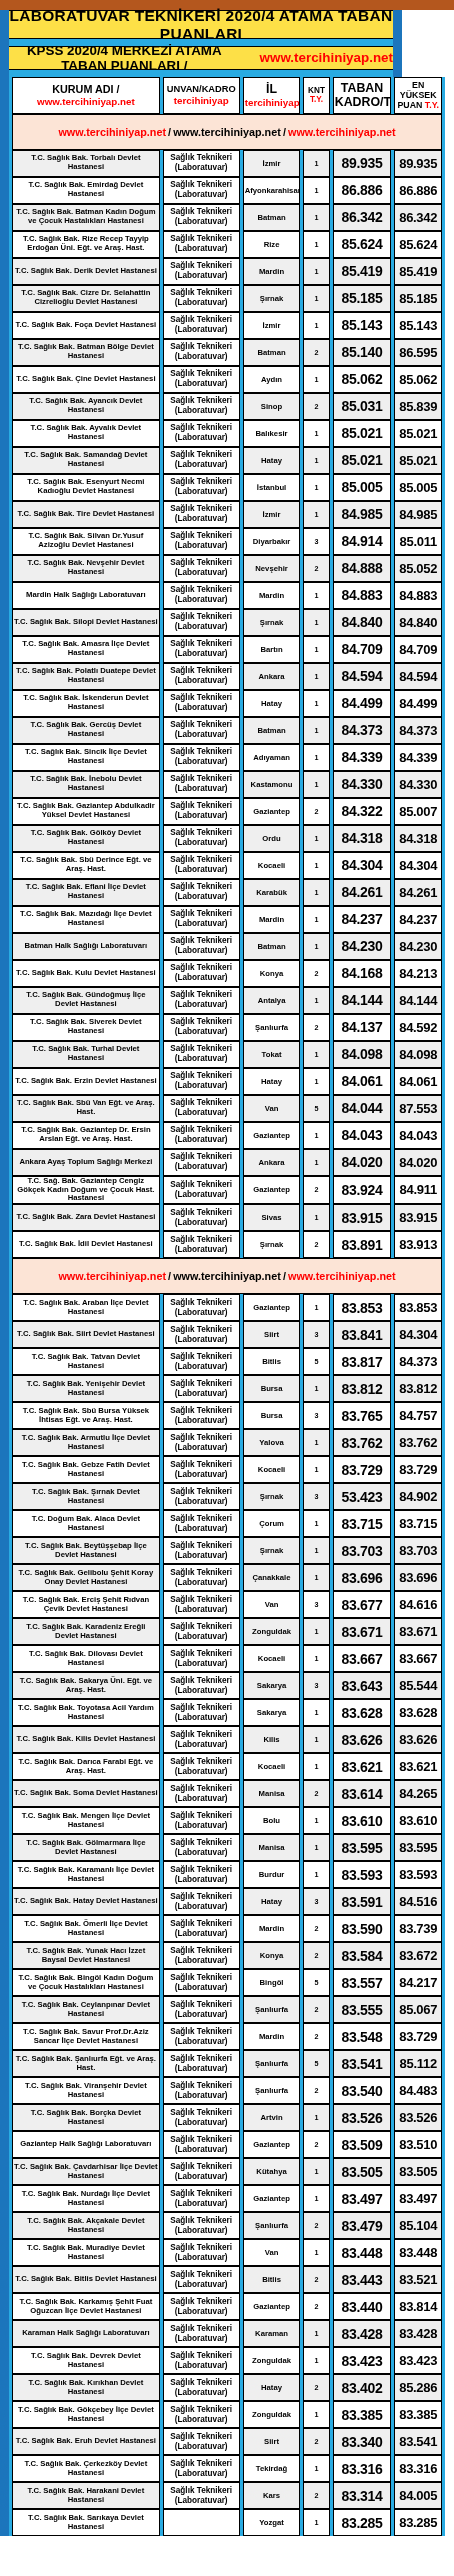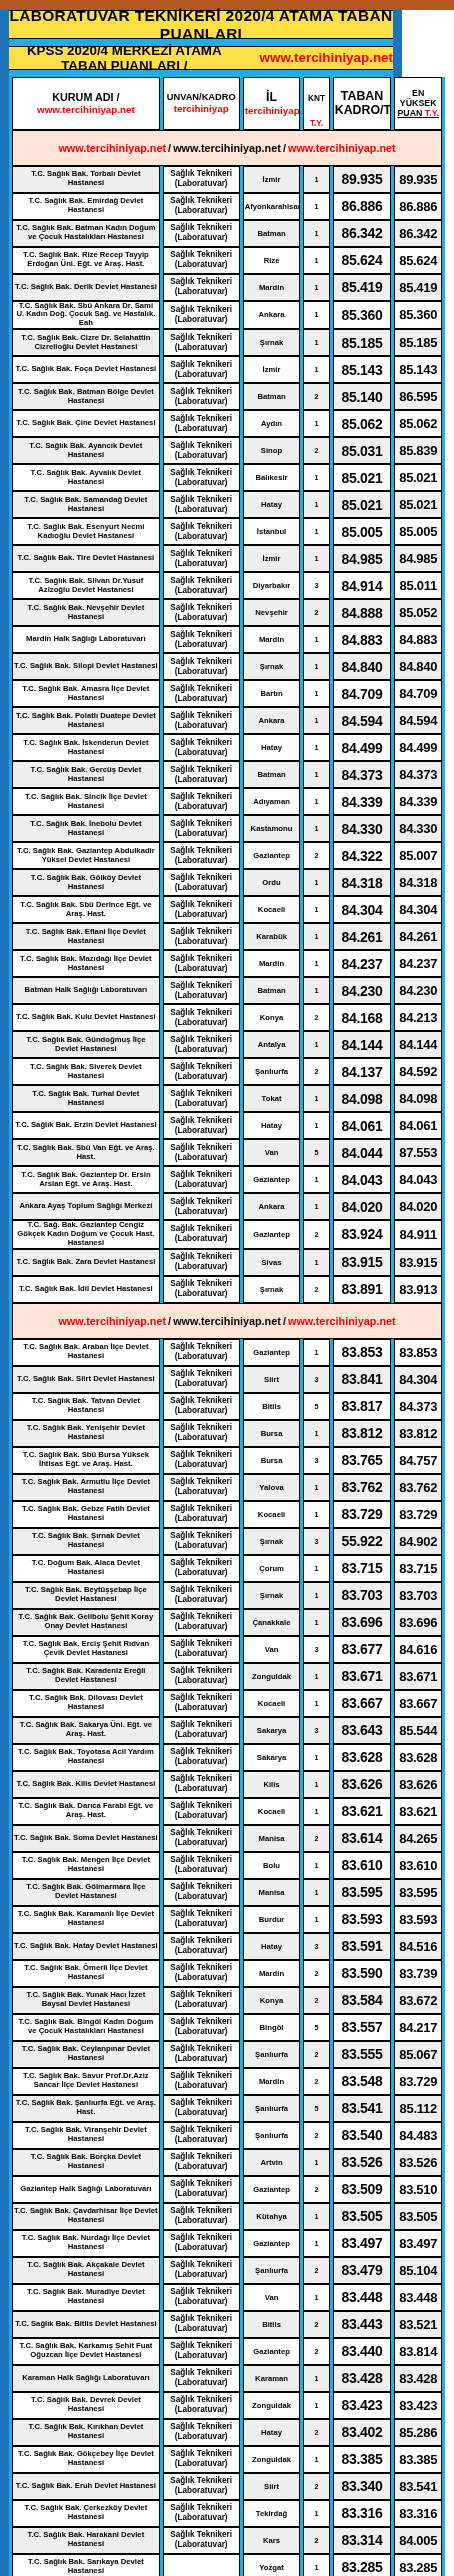--- a/index.html
+++ b/index.html
@@ -19,25 +19,25 @@
   table.score{border-collapse:separate;border-spacing:3.6px 0;background:#29ABE2;width:436px;table-layout:fixed;}
   col.w-kurum{width:146px;} col.w-unvan{width:76px;} col.w-il{width:57px;}
   col.w-knt{width:26px;} col.w-taban{width:58px;} col.w-max{width:47px;}
 
   th,td{border:1px solid #000;border-top-width:0.5px;border-bottom-width:0.5px;
     vertical-align:middle;text-align:center;background:#fff;overflow:hidden;padding:0 1px;}
   tr.header-row th{height:37px;border-top-width:1px;border-bottom-width:1px;background:#fff;}
   th .h1{font-size:10.8px;line-height:1.15;}
   th .h1.big{font-size:12.4px;}
   th .h2{font-size:9.8px;line-height:1.15;}
-  th.h-knt .h1, th.h-knt .h2{font-size:8.2px;margin-top:16px;}
+  th.h-knt .h1, th.h-knt .h2{font-size:8.2px;}
   th.h-taban{background:#FFFF00;}
   th.h-taban .h1{font-size:12.4px;}
   th.h-max .h1{font-size:8.8px;}
-  th.h-max .h2{font-size:8.8px;text-decoration:underline;}
+  th.h-max .h2{font-size:8.8px;}
 
   tr.banner-row td{height:13.4px;background:#FCE4D6;font-size:10.8px;border-top-width:1px;border-bottom-width:1px;padding:11px;}
   tr.banner-row .sep{color:#000;padding:0 2.1px;}
   tr.banner-row .lnk{color:#FF0000;}
   tr.banner-row .lnk.dark{color:#000;}
 
   td{height:27px;}
   tr.odd td{background:#EFEFEF;}
   tr.odd td.c-unvan{background:#fff;}
   td.c-kurum{font-size:7.7px;line-height:1.15;}
@@ -154,31 +154,20 @@
     <td class="c-kurum">T.C. Sağlık Bak. Derik Devlet Hastanesi</td>
     <td class="c-unvan">
       <div class="u1">Sağlık Teknikeri</div>
             <div class="u2">(Laboratuvar)</div>
     </td>
     <td class="c-il">Mardin</td>
     <td class="c-knt">1</td>
     <td class="c-taban">85.419</td>
     <td class="c-max">85.419</td>
   </tr>
-        <tr>
-    <td class="c-kurum">T.C. Sağlık Bak. Sbü Ankara Dr. Sami U. Kadın Doğ. Çocuk Sağ. ve Hastalık. Eah</td>
-    <td class="c-unvan">
-      <div class="u1">Sağlık Teknikeri</div>
-            <div class="u2">(Laboratuvar)</div>
-    </td>
-    <td class="c-il">Ankara</td>
-    <td class="c-knt">1</td>
-    <td class="c-taban">85.360</td>
-    <td class="c-max">85.360</td>
-  </tr>
         <tr class="odd">
     <td class="c-kurum">T.C. Sağlık Bak. Cizre Dr. Selahattin Cizrelioğlu Devlet Hastanesi</td>
     <td class="c-unvan">
       <div class="u1">Sağlık Teknikeri</div>
             <div class="u2">(Laboratuvar)</div>
     </td>
     <td class="c-il">Şırnak</td>
     <td class="c-knt">1</td>
     <td class="c-taban">85.185</td>
     <td class="c-max">85.185</td>
@@ -651,21 +640,21 @@
     <td class="c-max">83.729</td>
   </tr>
         <tr class="odd">
     <td class="c-kurum">T.C. Sağlık Bak. Şırnak Devlet Hastanesi</td>
     <td class="c-unvan">
       <div class="u1">Sağlık Teknikeri</div>
             <div class="u2">(Laboratuvar)</div>
     </td>
     <td class="c-il">Şırnak</td>
     <td class="c-knt">3</td>
-    <td class="c-taban">55.922</td>
+    <td class="c-taban">53.423</td>
     <td class="c-max">84.902</td>
   </tr>
         <tr>
     <td class="c-kurum">T.C. Doğum Bak. Alaca Devlet Hastanesi</td>
     <td class="c-unvan">
       <div class="u1">Sağlık Teknikeri</div>
             <div class="u2">(Laboratuvar)</div>
     </td>
     <td class="c-il">Çorum</td>
     <td class="c-knt">1</td>

